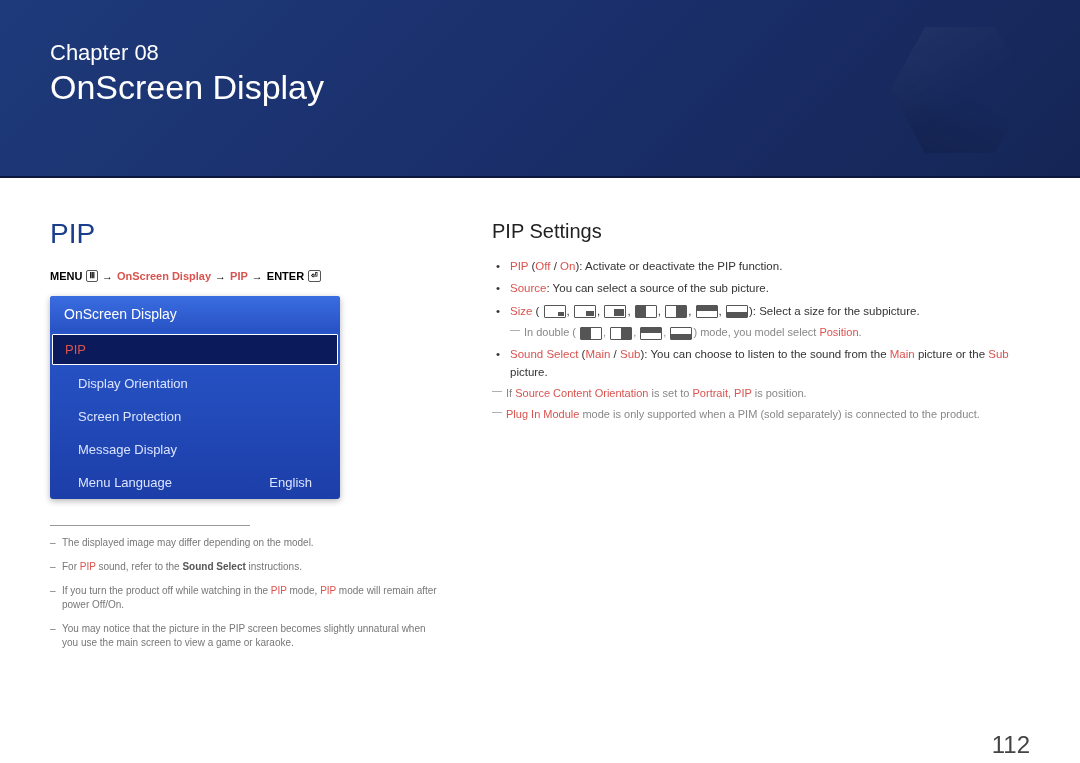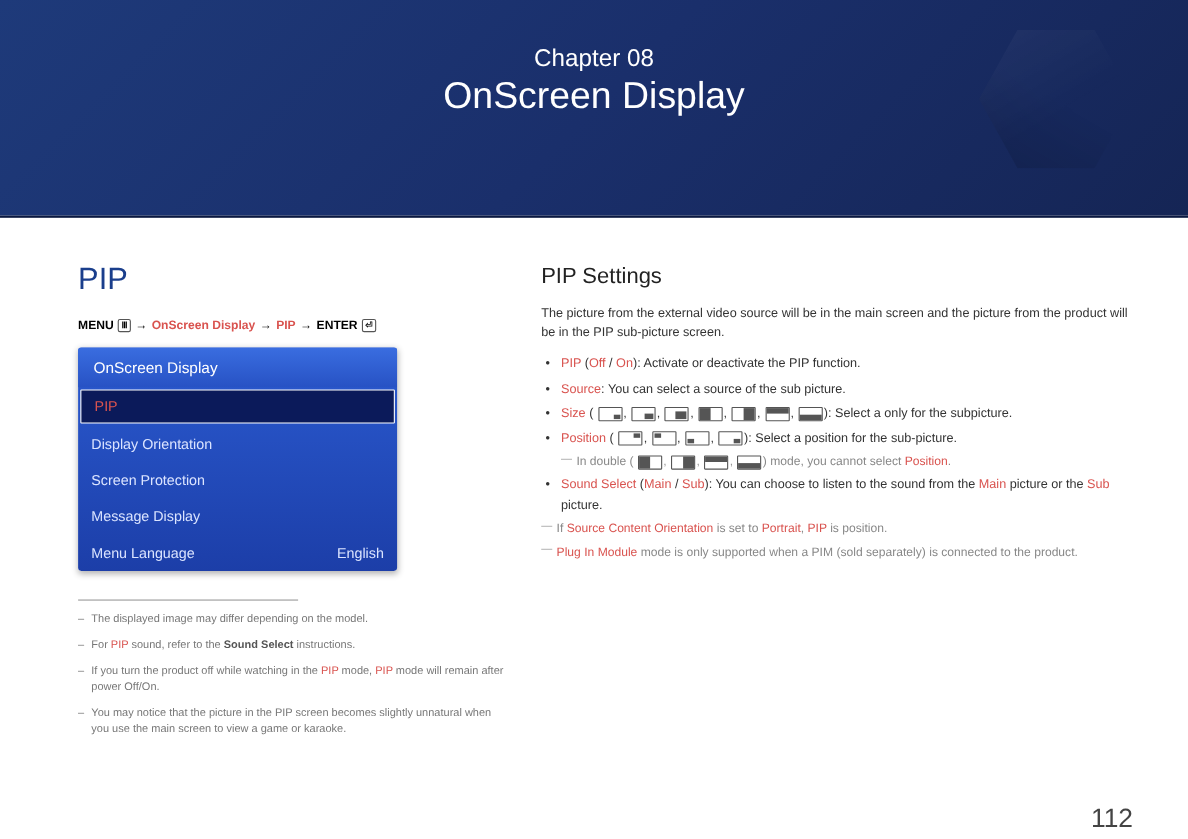--- a/index.html
+++ b/index.html
@@ -7,25 +7,24 @@
     font-family: Arial, Helvetica, sans-serif;
     background: #fff;
     width: 1080px;
     height: 763px;
     position: relative;
     overflow: hidden;
   }
   .header {
     position: relative;
     background: linear-gradient(135deg, #1e3a7a 0%, #1a2f6b 50%, #152555 100%);
-    height: 198px;
+    height: 178px;
     padding: 40px 50px 0 50px;
     color: #fff;
     border-bottom: 2px solid #0a1840;
-    text-align: center;
   }
   .header::before {
     content: "";
     position: absolute;
     right: 50px;
     top: 20px;
     width: 140px;
     height: 140px;
     background:
       linear-gradient(150deg, rgba(255,255,255,0.08) 0%, rgba(255,255,255,0) 60%),
@@ -33,22 +32,21 @@
     transform: rotate(0deg);
     clip-path: polygon(25% 5%, 75% 5%, 100% 50%, 75% 95%, 25% 95%, 0% 50%);
     opacity: 0.6;
   }
   .chapter-line { font-size: 22px; font-weight: 400; }
   .chapter-title { font-size: 34px; font-weight: 400; margin-top: 2px; }
 
   .content {
     display: flex;
     padding: 40px 50px 0 50px;
-    gap: 31px;
-    margin-left: 21px;
+    gap: 52px;
   }
 
   .left-col { width: 390px; flex-shrink: 0; }
   .right-col { flex: 1; }
 
   .pip-heading {
     color: #1a3e8c;
     font-size: 28px;
     font-weight: 400;
     margin-bottom: 20px;
@@ -85,21 +83,21 @@
   }
   .osd-title {
     background: linear-gradient(180deg, #3a6de0 0%, #2752c4 100%);
     color: #fff;
     font-size: 14px;
     padding: 10px 14px;
   }
   .osd-item {
     color: #dbe4ff;
     font-size: 13px;
-    padding: 9px 12px;
+    padding: 9px 28px;
     display: flex;
     justify-content: space-between;
   }
   .osd-item.selected {
     background: #0b1a5a;
     color: #d9534f;
     border: 1px solid #fff;
     margin: 2px;
     border-radius: 1px;
     padding: 7px 12px;
@@ -258,54 +256,46 @@
       </div>
       <div class="footnote">
         <span>If you turn the product off while watching in the </span><span class="hl">PIP</span><span> mode, </span><span class="hl">PIP</span><span> mode will remain after power Off/On.</span>
       </div>
       <div class="footnote">You may notice that the picture in the PIP screen becomes slightly unnatural when you use the main screen to view a game or karaoke.</div>
     </div>
   </div>
 
   <div class="right-col">
     <div class="settings-heading">PIP Settings</div>
-    <div class="intro">The picture from the external video source will be in the main screen and the picture from the product will be in the PIP sub-picture screen.</div>
 
     <ul class="bullets">
       <li>
         <span class="hl">PIP</span><span> (</span><span class="hl">Off</span><span> / </span><span class="hl">On</span><span>): Activate or deactivate the PIP function.</span>
       </li>
       <li>
         <span class="hl">Source</span><span>: You can select a source of the sub picture.</span>
       </li>
       <li>
         <span class="hl">Size</span><span> (</span>
         <span class="size-icon"><span class="inner" style="right:1px;bottom:1px;width:6px;height:4px;"></span></span>,
         <span class="size-icon"><span class="inner" style="right:1px;bottom:1px;width:8px;height:5px;"></span></span>,
         <span class="size-icon"><span class="inner" style="right:1px;bottom:1px;width:10px;height:7px;"></span></span>,
         <span class="size-icon"><span class="inner" style="left:0;top:0;width:10px;height:11px;"></span></span>,
         <span class="size-icon"><span class="inner" style="right:0;top:0;width:10px;height:11px;"></span></span>,
         <span class="size-icon"><span class="inner" style="left:0;top:0;width:20px;height:5px;"></span></span>,
-        <span class="size-icon"><span class="inner" style="left:0;bottom:0;width:20px;height:5px;"></span></span><span>): Select a only for the subpicture.</span>
-      </li>
-      <li>
-        <span class="hl">Position</span><span> (</span>
-        <span class="pos-icon"><span class="inner" style="right:1px;top:1px;width:6px;height:4px;"></span></span>,
-        <span class="pos-icon"><span class="inner" style="left:1px;top:1px;width:6px;height:4px;"></span></span>,
-        <span class="pos-icon"><span class="inner" style="left:1px;bottom:1px;width:6px;height:4px;"></span></span>,
-        <span class="pos-icon"><span class="inner" style="right:1px;bottom:1px;width:6px;height:4px;"></span></span><span>): Select a position for the sub-picture.</span>
+        <span class="size-icon"><span class="inner" style="left:0;bottom:0;width:20px;height:5px;"></span></span><span>): Select a size for the subpicture.</span>
       </li>
     </ul>
 
     <div class="sub-note">
       <span class="gray">In double (</span>
       <span class="size-icon"><span class="inner" style="left:0;top:0;width:10px;height:11px;"></span></span>,
       <span class="size-icon"><span class="inner" style="right:0;top:0;width:10px;height:11px;"></span></span>,
       <span class="size-icon"><span class="inner" style="left:0;top:0;width:20px;height:5px;"></span></span>,
-      <span class="size-icon"><span class="inner" style="left:0;bottom:0;width:20px;height:5px;"></span></span><span class="gray">) mode, you cannot select </span><span class="hl">Position</span><span class="gray">.</span>
+      <span class="size-icon"><span class="inner" style="left:0;bottom:0;width:20px;height:5px;"></span></span><span class="gray">) mode, you model select </span><span class="hl">Position</span><span class="gray">.</span>
     </div>
 
     <ul class="bullets">
       <li>
         <span class="hl">Sound Select</span><span> (</span><span class="hl">Main</span><span> / </span><span class="hl">Sub</span><span>): You can choose to listen to the sound from the </span><span class="hl">Main</span><span> picture or the </span><span class="hl">Sub</span><span> picture.</span>
       </li>
     </ul>
 
     <div class="sub-note" style="margin-left:0;">
       <span class="gray">If </span><span class="hl">Source Content Orientation</span><span class="gray"> is set to </span><span class="hl">Portrait</span><span class="gray">, </span><span class="hl">PIP</span><span class="gray"> is position.</span>

